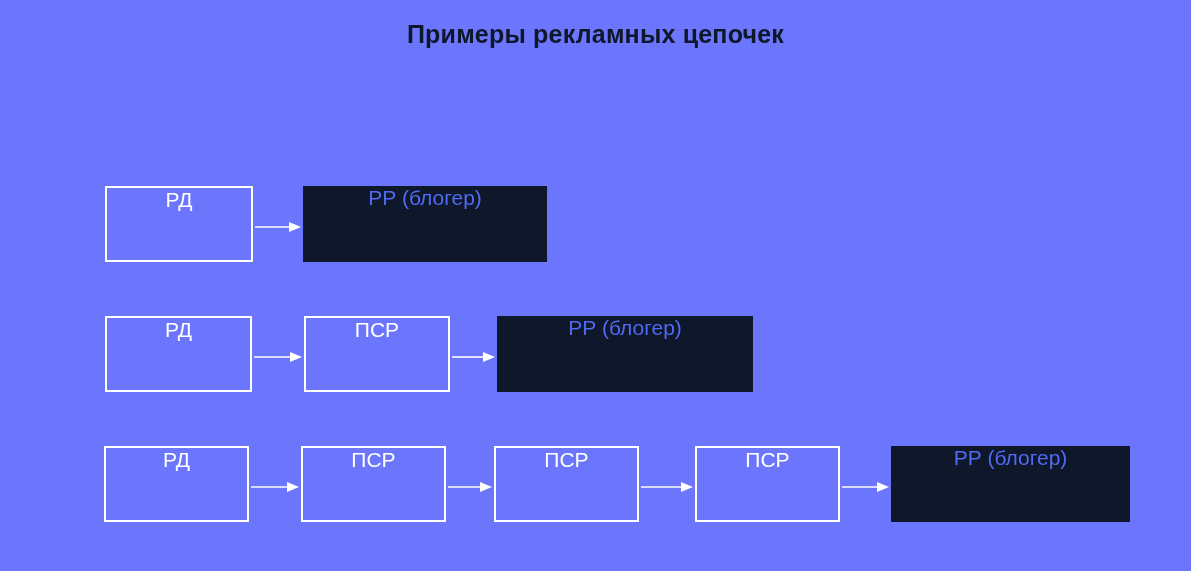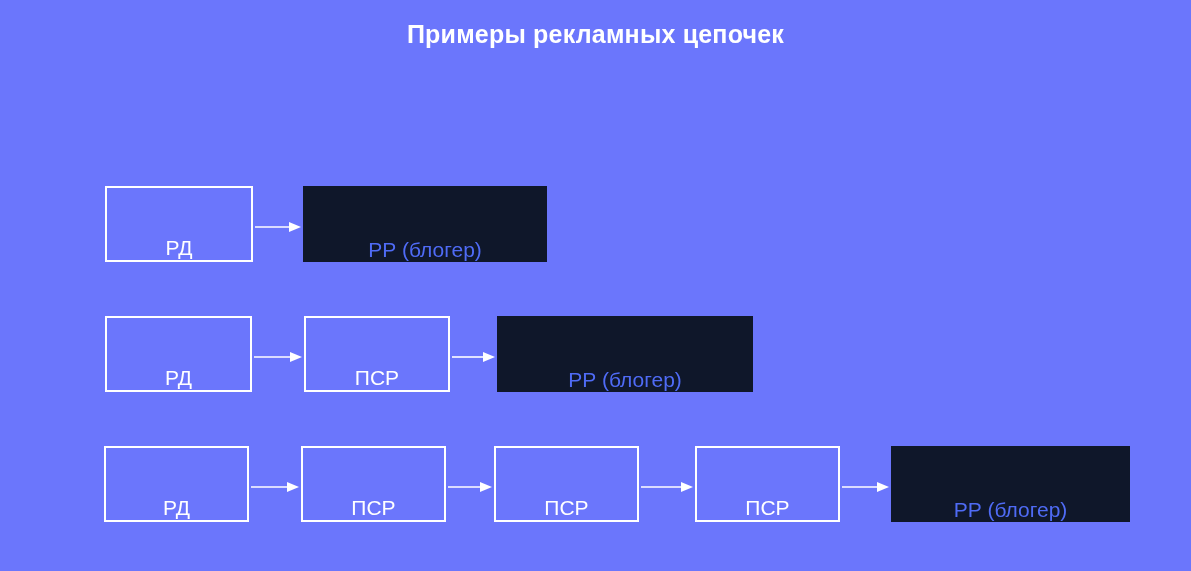--- a/index.html
+++ b/index.html
@@ -19,42 +19,42 @@
     width: 1191px;
     height: 571px;
     background: #6b76fc;
   }
   #page-title {
     position: absolute;
     top: 18px;
     left: 0;
     width: 1191px;
     text-align: center;
-    color: #ffffff;
+    color: #0f172a;
     font-size: 25px;
     font-weight: bold;
     letter-spacing: 0.2px;
     line-height: 32px;
     white-space: nowrap;
   }
   .chain {
     position: absolute;
     left: 0;
     width: 1191px;
     height: 80px;
   }
   #chain-1 { top: 186px; }
   #chain-2 { top: 316px; }
   #chain-3 { top: 446px; }
 
   .node {
     position: absolute;
     box-sizing: border-box;
     display: flex;
-    align-items: flex-end;
+    align-items: flex-start;
     justify-content: center;
     height: 76px;
     top: 0;
     font-size: 21px;
     line-height: 24px;
     white-space: nowrap;
   }
   .node.outline {
     border: 2px solid #ffffff;
     background: transparent;

